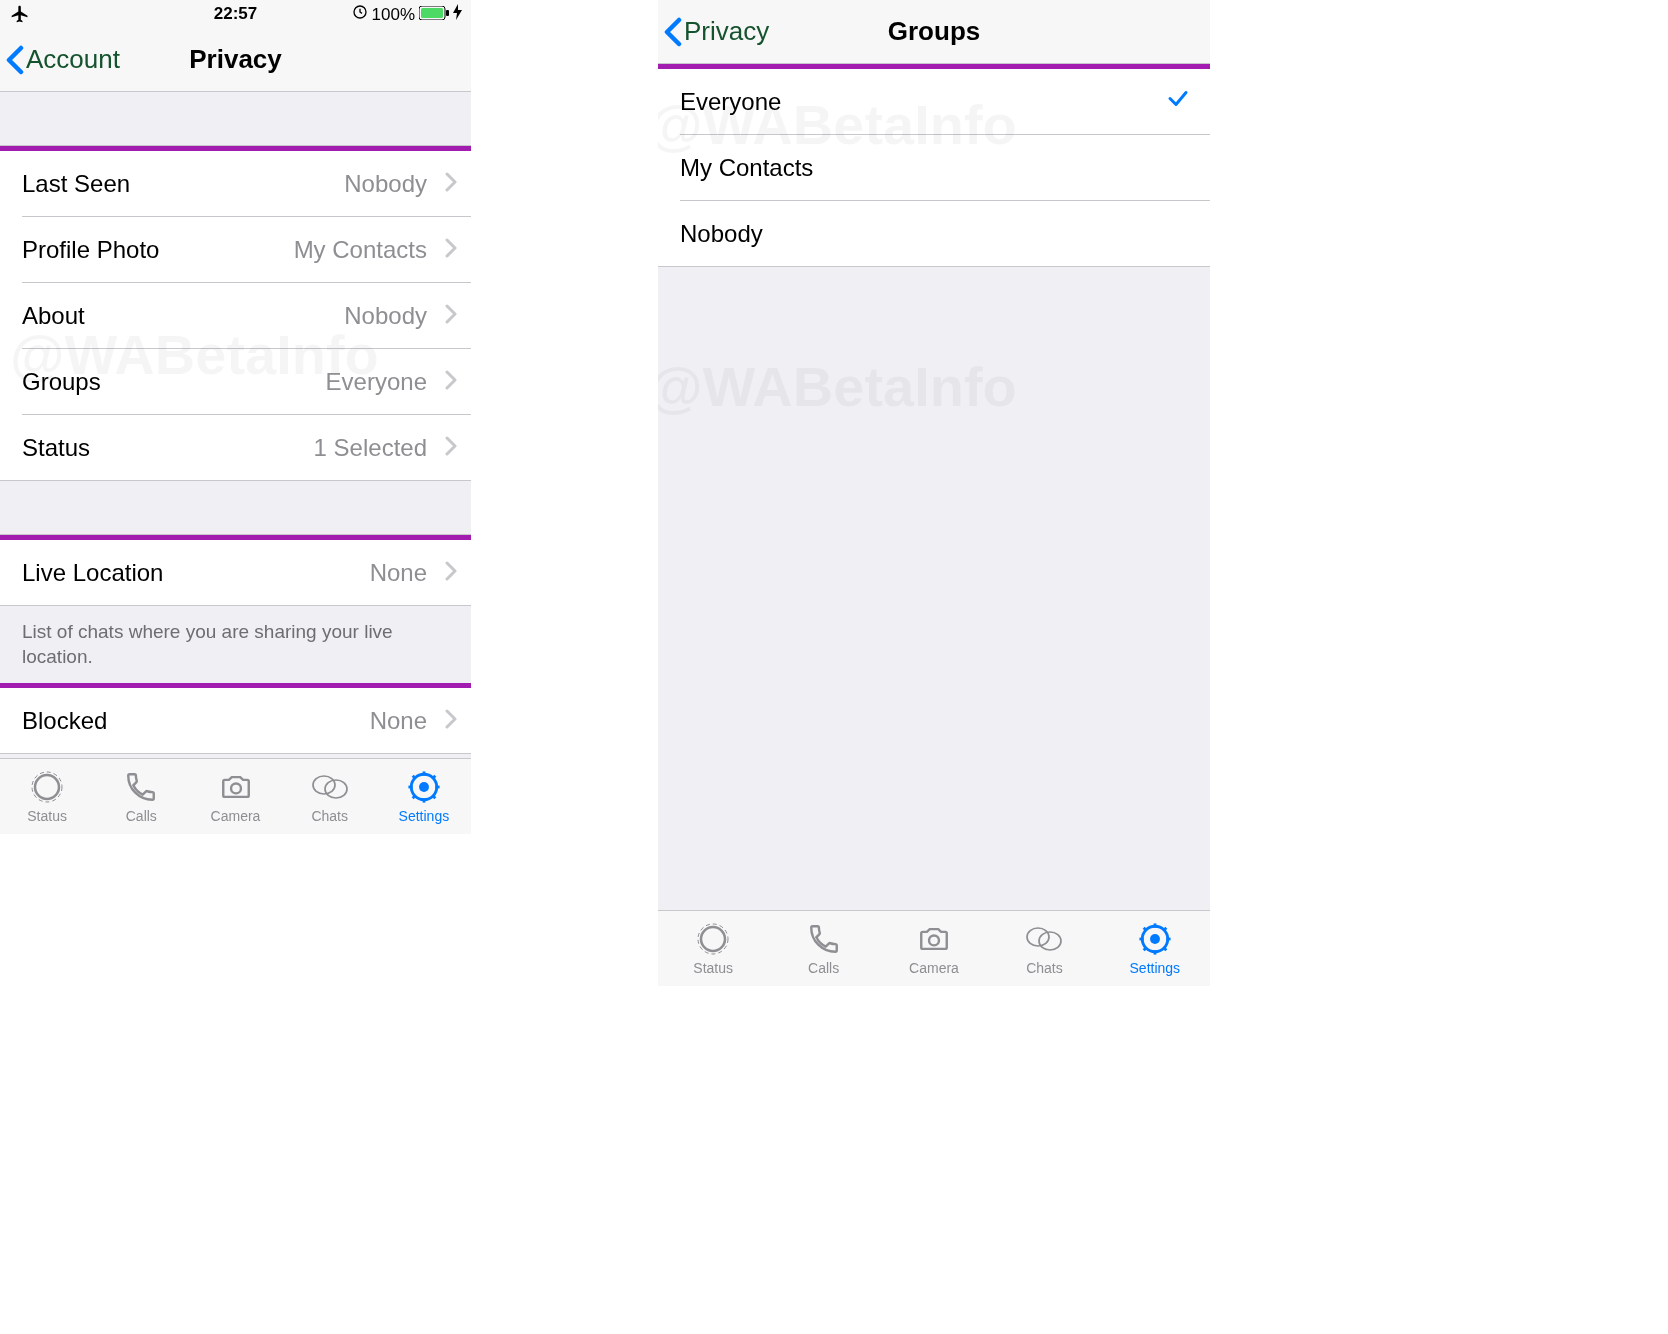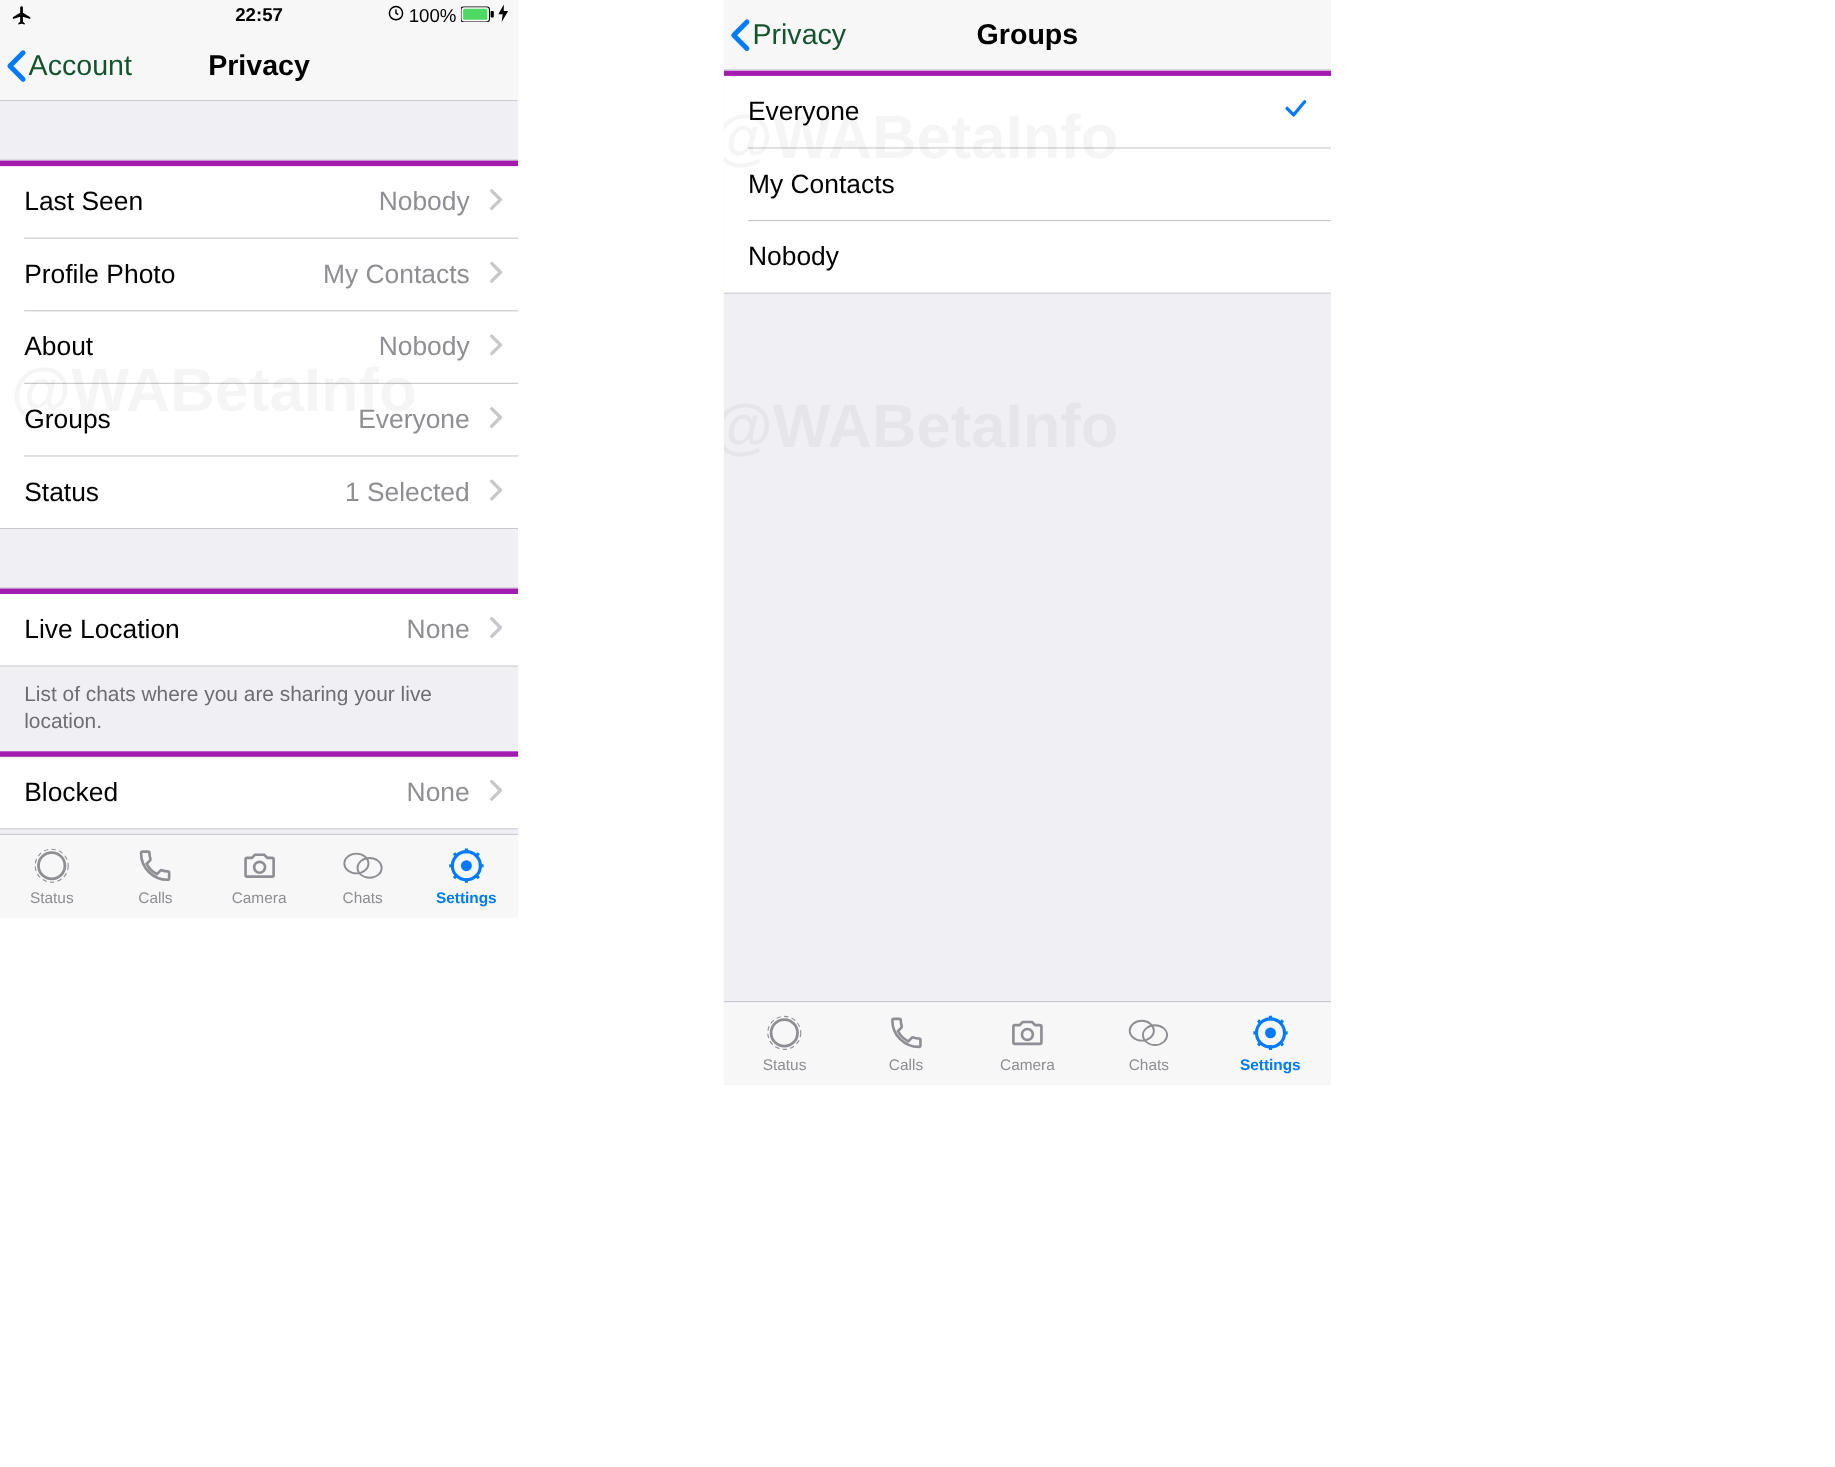--- a/index.html
+++ b/index.html
@@ -102,21 +102,21 @@
     flex: 1;
     display: flex;
     flex-direction: column;
     align-items: center;
     justify-content: center;
     gap: 4px;
     font-size: 14px;
     color: #8e8e93;
     cursor: pointer;
   }
-  .tab.active { color: #007aff; font-weight: bold; }
+  .tab.active { color: #007aff; }
   .tab .icon { height: 34px; display: flex; align-items: center; justify-content: center; }
 
   .watermark {
     position: absolute;
     font-size: 56px;
     font-weight: 700;
     color: rgba(0,0,0,0.04);
     pointer-events: none;
     white-space: nowrap;
   }

